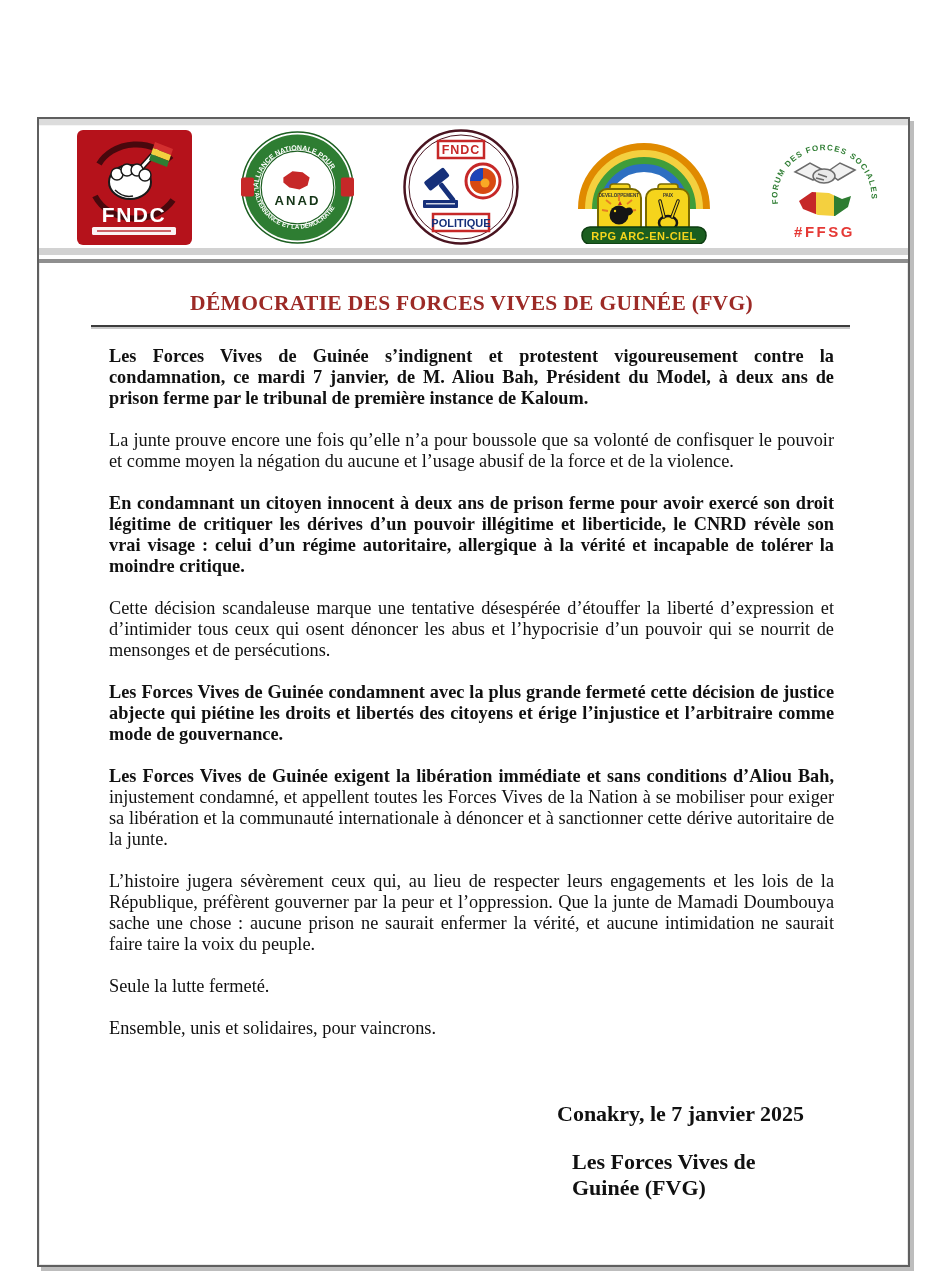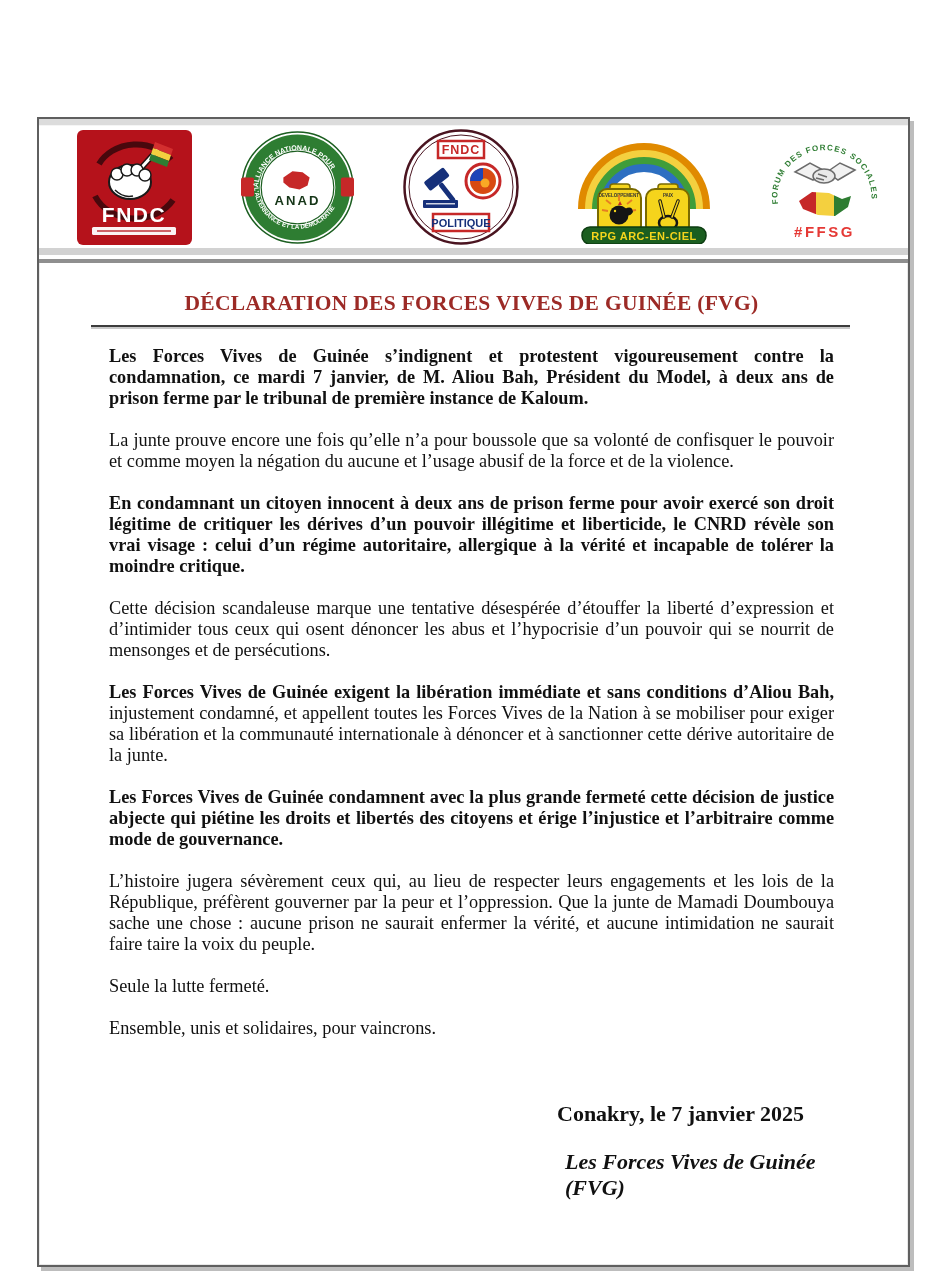--- a/index.html
+++ b/index.html
@@ -20,21 +20,21 @@
   .doc-title{text-align:center;font-weight:bold;font-size:21.5px;letter-spacing:.3px;
        color:#9c2a26;margin:8px 0 0 0;}
   .title-underline{height:2px;background:#3c3c3c;margin:9px -16px 0 -18px;
        box-shadow:0 2px 0 #c9c9c9;}
   .paragraphs{margin-top:19px;}
   .para{margin:0 0 21px 0;font-size:18.3px;line-height:21px;text-align:justify;}
   .para.bold{font-weight:bold;}
   .para .regular{font-weight:normal;}
   .signature{margin:62px 0 0 448px;font-weight:bold;font-size:22px;}
   .signature-date{margin:0 0 22px 0;}
-  .signature-org{margin:8px;font-style:italic;}
+  .signature-org{margin:15px;}
   text{font-family:"Liberation Sans",sans-serif;}
 </style>
 </head>
 <body>
 
 <div class="doc-frame">
   <div class="frame-top-band"></div>
 
   <div class="logo-band">
 
@@ -170,30 +170,30 @@
     </svg>
   </div>
 
   <div class="logo-separator">
     <div class="sep-bar1"></div>
       <div class="sep-gap"></div>
       <div class="sep-bar2"></div>
   </div>
 
   <div class="content">
-    <div class="doc-title">DÉCLARATION DES FORCES VIVES DE GUINÉE (FVG)</div>
+    <div class="doc-title">DÉMOCRATIE DES FORCES VIVES DE GUINÉE (FVG)</div>
     <div class="title-underline"></div>
 
     <div class="paragraphs">
       <p class="para bold">Les Forces Vives de Guinée s’indignent et protestent vigoureusement contre la condamnation, ce mardi 7 janvier, de M. Aliou Bah, Président du Model, à deux ans de prison ferme par le tribunal de première instance de Kaloum.</p>
       <p class="para">La junte prouve encore une fois qu’elle n’a pour boussole que sa volonté de confisquer le pouvoir et comme moyen la négation du aucune et l’usage abusif de la force et de la violence.</p>
       <p class="para bold">En condamnant un citoyen innocent à deux ans de prison ferme pour avoir exercé son droit légitime de critiquer les dérives d’un pouvoir illégitime et liberticide, le CNRD révèle son vrai visage : celui d’un régime autoritaire, allergique à la vérité et incapable de tolérer la moindre critique.</p>
       <p class="para">Cette décision scandaleuse marque une tentative désespérée d’étouffer la liberté d’expression et d’intimider tous ceux qui osent dénoncer les abus et l’hypocrisie d’un pouvoir qui se nourrit de mensonges et de persécutions.</p>
+      <p class="para bold">Les Forces Vives de Guinée condamnent avec la plus grande fermeté cette décision de justice abjecte qui piétine les droits et libertés des citoyens et érige l’injustice et l’arbitraire comme mode de gouvernance.</p>
       <p class="para bold"><span>Les Forces Vives de Guinée exigent la libération immédiate et sans conditions d’Aliou Bah,</span><span class="regular"> injustement condamné, et appellent toutes les Forces Vives de la Nation à se mobiliser pour exiger sa libération et la communauté internationale à dénoncer et à sanctionner cette dérive autoritaire de la junte.</span></p>
-      <p class="para bold">Les Forces Vives de Guinée condamnent avec la plus grande fermeté cette décision de justice abjecte qui piétine les droits et libertés des citoyens et érige l’injustice et l’arbitraire comme mode de gouvernance.</p>
       <p class="para">L’histoire jugera sévèrement ceux qui, au lieu de respecter leurs engagements et les lois de la République, préfèrent gouverner par la peur et l’oppression. Que la junte de Mamadi Doumbouya sache une chose : aucune prison ne saurait enfermer la vérité, et aucune intimidation ne saurait faire taire la voix du peuple.</p>
       <p class="para">Seule la lutte fermeté.</p>
       <p class="para">Ensemble, unis et solidaires, pour vaincrons.</p>
     </div>
 
     <div class="signature">
       <p class="signature-date">Conakry, le 7 janvier 2025</p>
       <p class="signature-org">Les Forces Vives de Guinée (FVG)</p>
     </div>
   </div>

